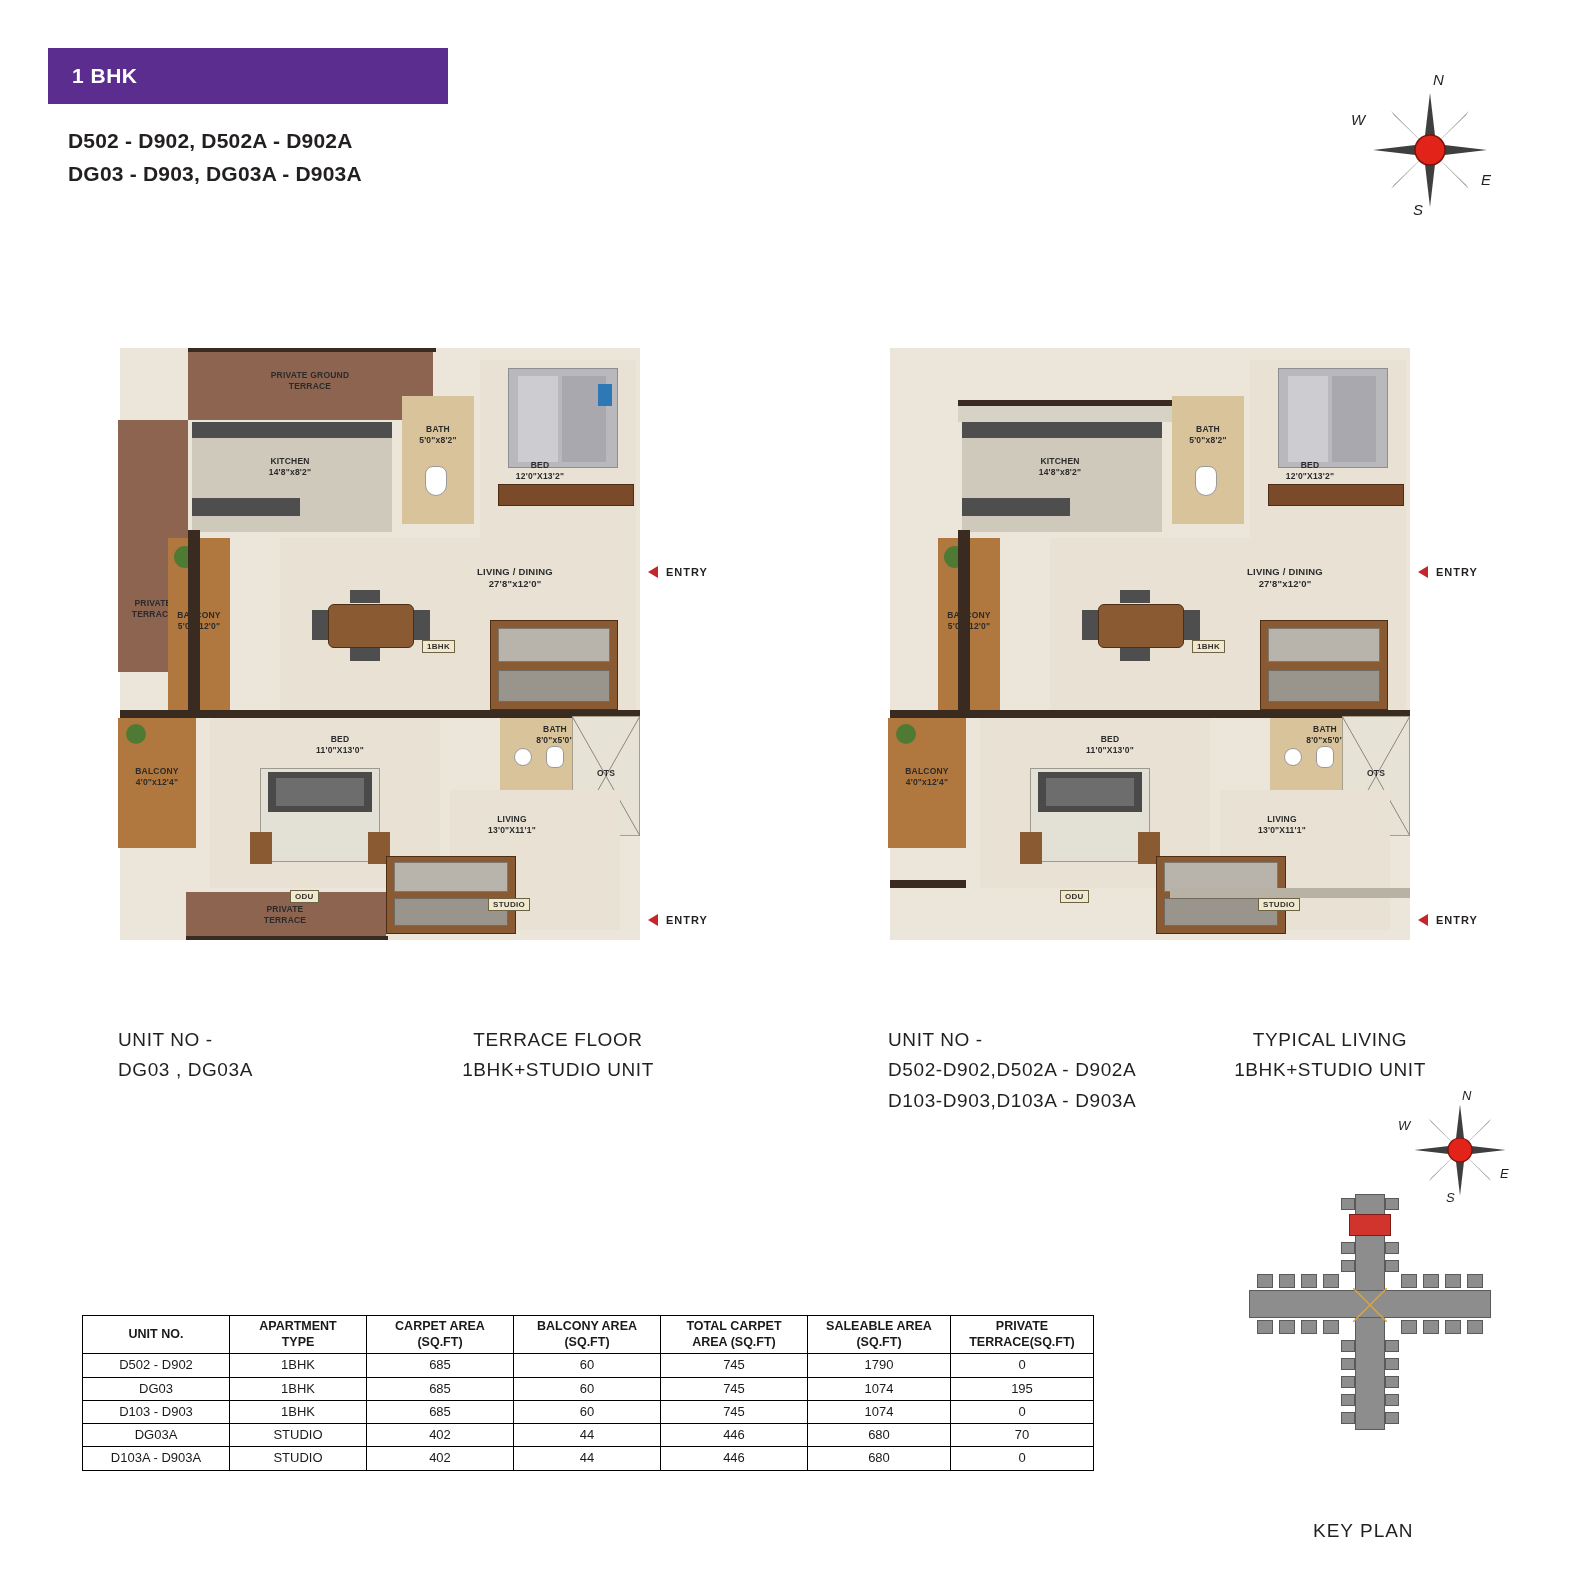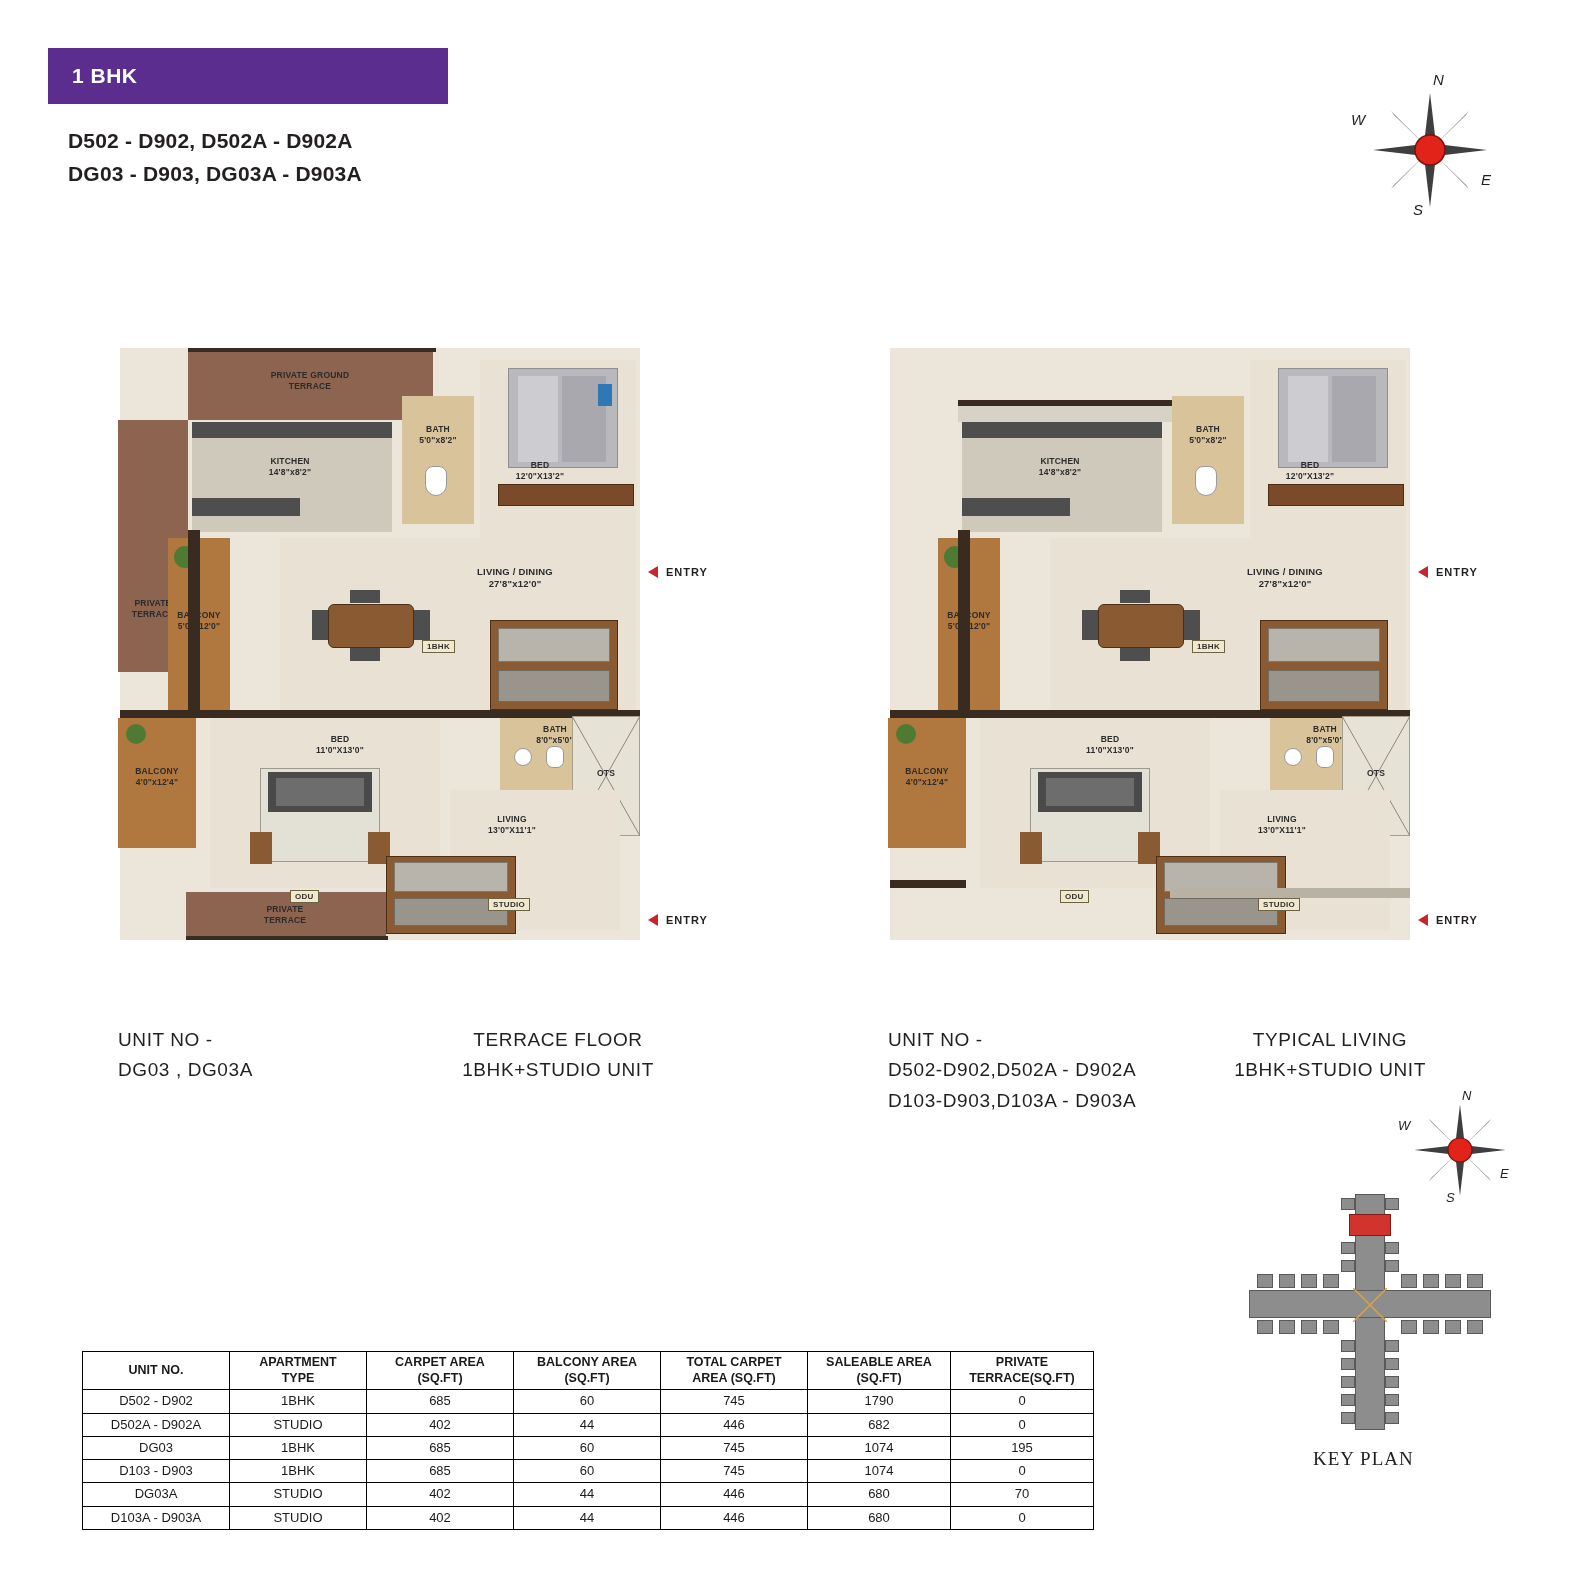--- a/index.html
+++ b/index.html
@@ -39,21 +39,21 @@
   .bathf{background:#d9c39a;}
   .lab{position:absolute;font-size:8.5px;font-weight:bold;color:#2b2b2b;text-align:center;line-height:1.25;letter-spacing:.2px;}
   .tag{
     position:absolute;background:#f0e9cf;border:1px solid #6d6243;color:#33302a;
     font-size:8px;font-weight:bold;padding:1px 4px;letter-spacing:.3px;
   }
   .entry{position:absolute;font-size:11px;font-weight:bold;letter-spacing:1px;color:#231f20;}
   .tri{position:absolute;width:0;height:0;border-top:6px solid transparent;border-bottom:6px solid transparent;border-right:10px solid #c1272d;}
   
   table.area{
-    position:absolute;left:82px;top:1315px;border-collapse:collapse;font-size:13px;margin-top:36px;
+    position:absolute;left:82px;top:1315px;border-collapse:collapse;font-size:13px;
   }
   table.area th,table.area td{
     border:1px solid #000;padding:3px 6px;text-align:center;color:#1a1a1a;
     font-weight:normal;line-height:1.25;
   }
   table.area th{font-weight:bold;font-size:12.5px;}
   
   .keyplan-cap{
     position:absolute;font-size:19px;letter-spacing:1px;color:#231f20;
   }
@@ -346,29 +346,20 @@
     <tr>
       <td>D502 - D902</td>
       <td>1BHK</td>
       <td>685</td>
       <td>60</td>
       <td>745</td>
       <td>1790</td>
       <td>0</td>
     </tr>
     <tr>
-      <td>D502A - D902A</td>
-      <td>STUDIO</td>
-      <td>402</td>
-      <td>44</td>
-      <td>446</td>
-      <td>682</td>
-      <td>0</td>
-    </tr>
-    <tr>
       <td>DG03</td>
       <td>1BHK</td>
       <td>685</td>
       <td>60</td>
       <td>745</td>
       <td>1074</td>
       <td>195</td>
     </tr>
     <tr>
       <td>D103 - D903</td>
@@ -465,13 +456,13 @@
   <div class="kp-block" style="left:140px;top:204px;width:14px;height:12px;"></div>
   <div class="kp-block" style="left:96px;top:222px;width:14px;height:12px;"></div>
   <div class="kp-block" style="left:140px;top:222px;width:14px;height:12px;"></div>
 
   <svg style="position:absolute;left:108px;top:98px;" width="34" height="34">
     <line x1="0" y1="0" x2="34" y2="34" stroke="#d9a441" stroke-width="1.5"></line>
     <line x1="34" y1="0" x2="0" y2="34" stroke="#d9a441" stroke-width="1.5"></line>
   </svg>
 </div>
 
-<div class="keyplan-cap" style="left:1313px;top:1448px;font-family:Liberation Serif, serif;">KEY PLAN</div>
+<div class="keyplan-cap" style="left:1313px;top:1520px;">KEY PLAN</div>
 
 </body></html>

